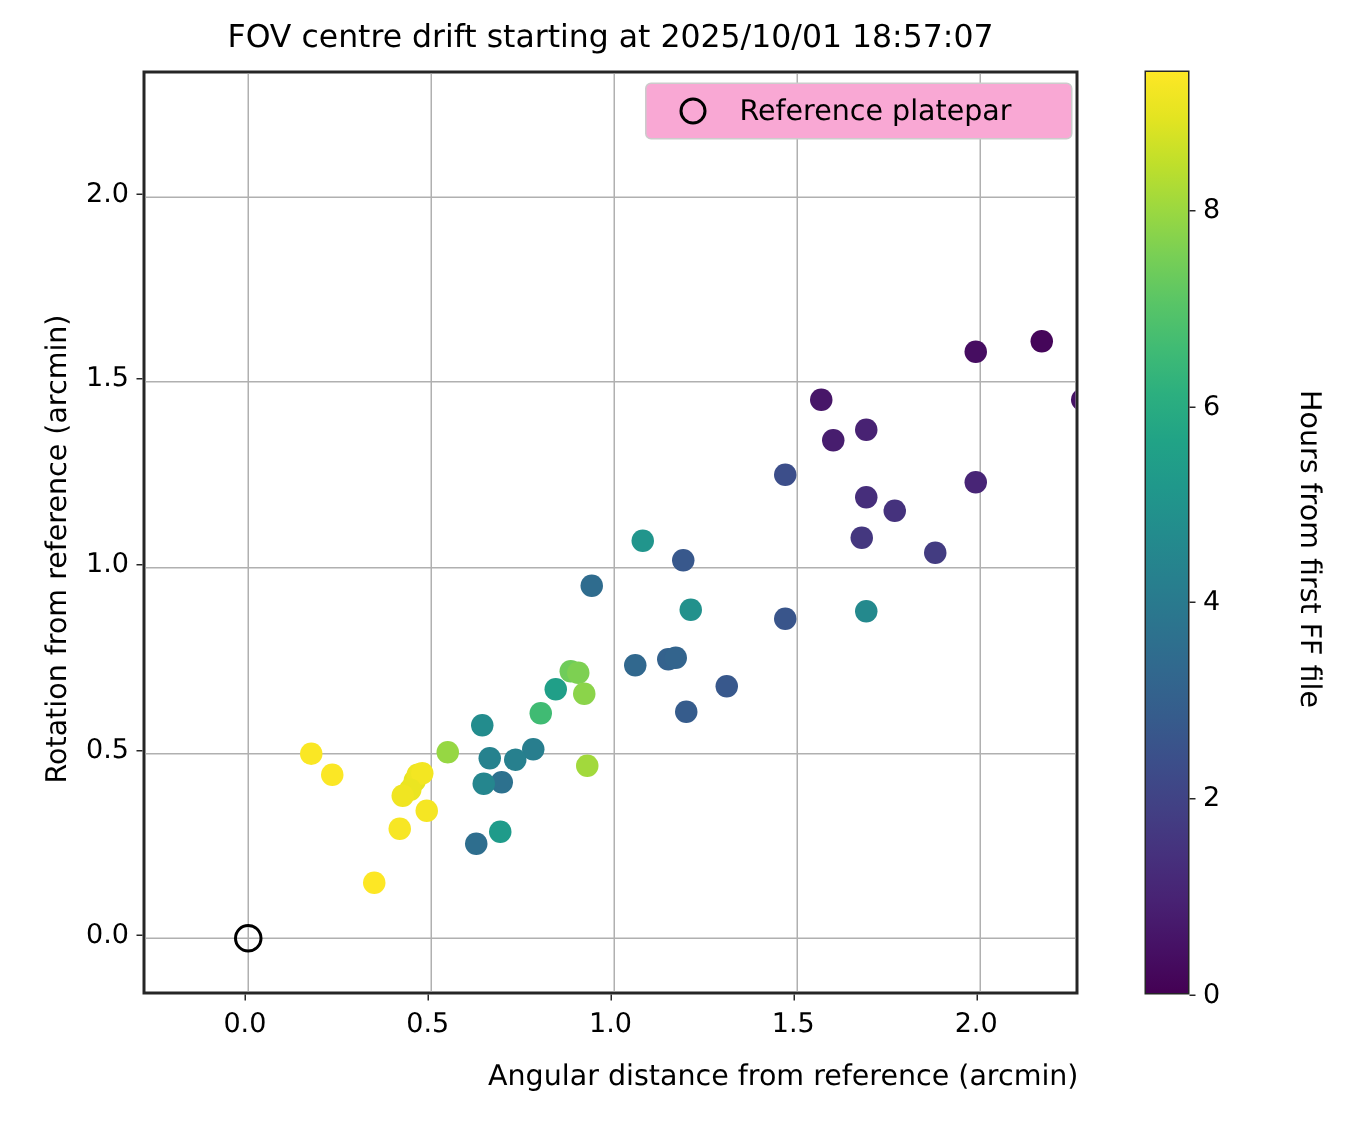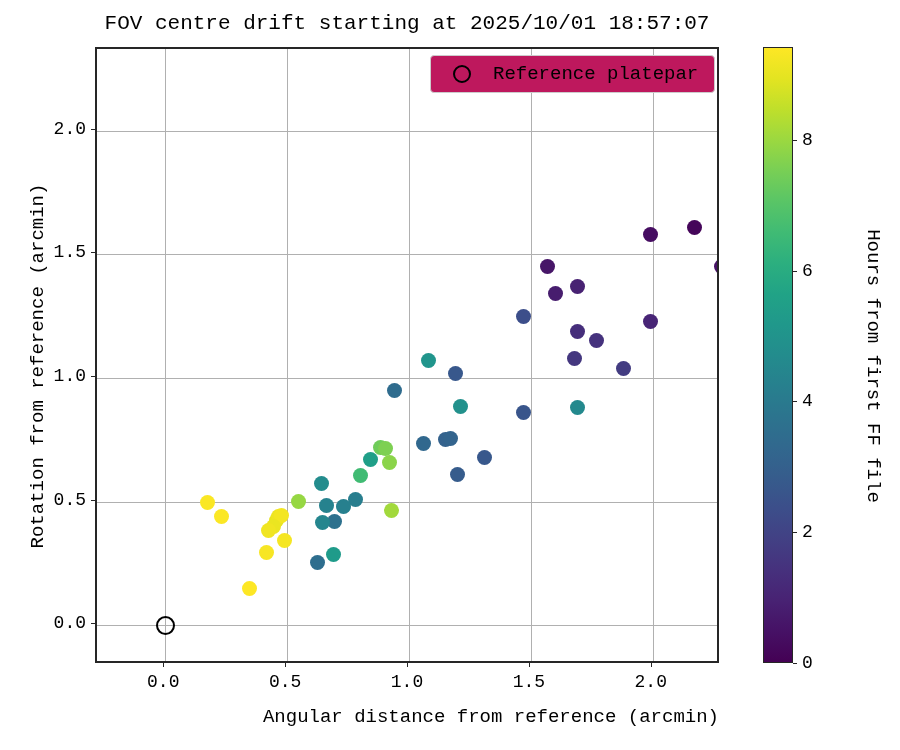--- a/index.html
+++ b/index.html
@@ -13,21 +13,20 @@
     font-family: "DejaVu Sans", sans-serif;
     overflow: hidden;
     position: relative;
   }
   #figure {
     position: absolute;
     left: 0; top: 0;
     width: 808px;
     height: 750px;
     background: #ffffff;
-    font-family: Liberation Mono, monospace;
   }
 
   
   #chart-title {
     position: absolute;
     left: 95px;
     top: 12px;
     width: 624px;
     text-align: center;
     font-size: 21px;
@@ -131,21 +130,21 @@
     white-space: nowrap;
   }
 
   
   #legend {
     position: absolute;
     left: 430px;
     top: 55px;
     width: 285px;
     height: 38px;
-    background: #be185d;
+    background: #f9a8d4;
     border: 1px solid #cccccc;
     border-radius: 4px;
     box-sizing: border-box;
     display: flex;
     align-items: center;
   }
   #legend-marker-wrap {
     width: 62px;
     display: flex;
     align-items: center;

